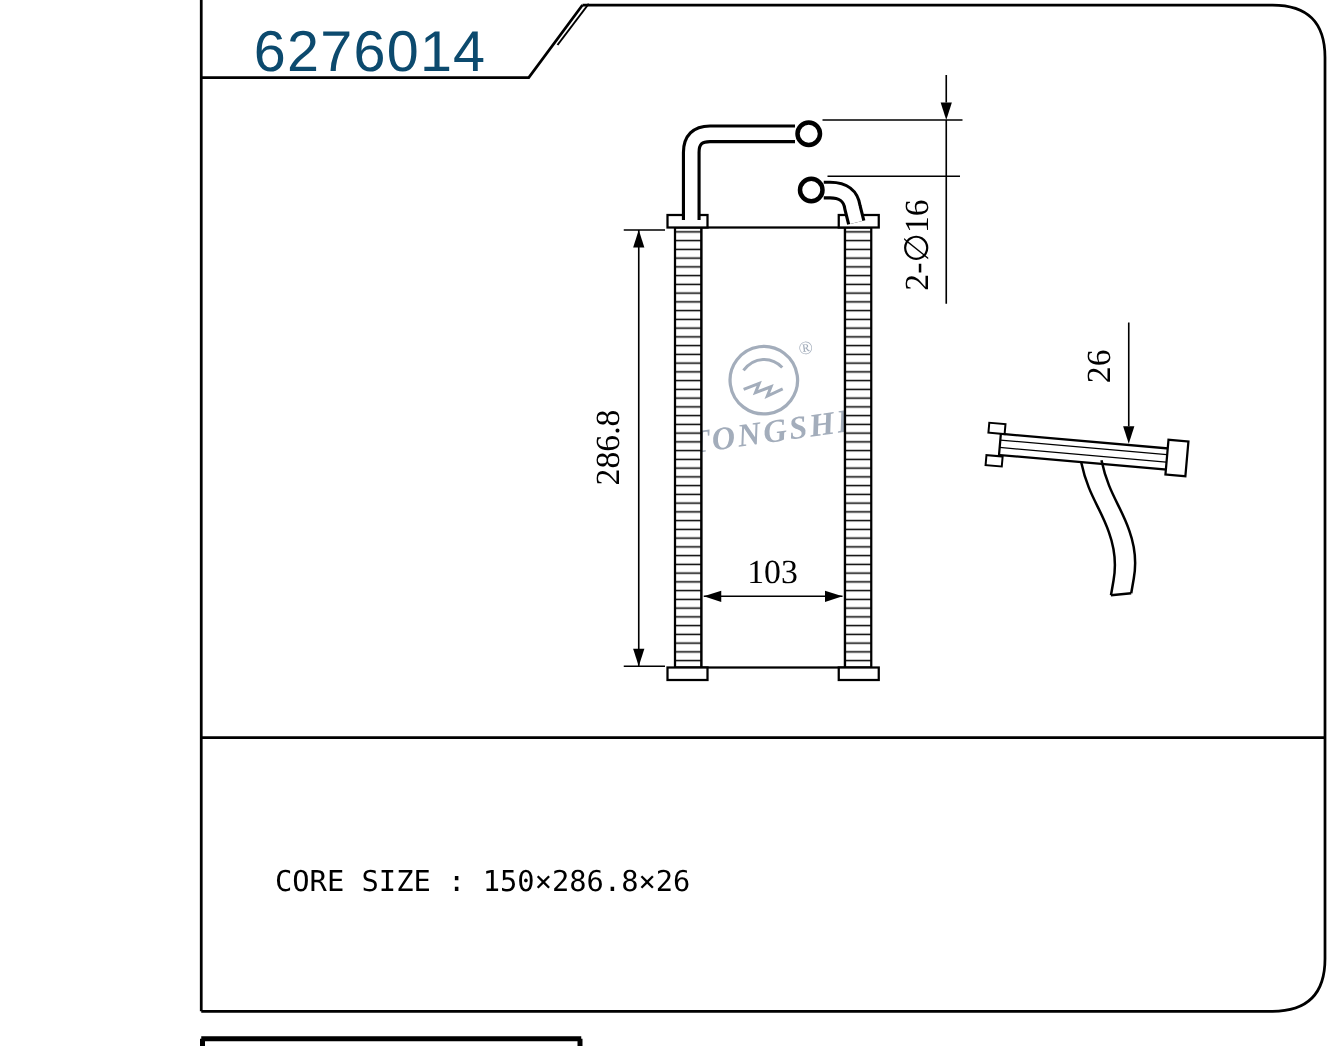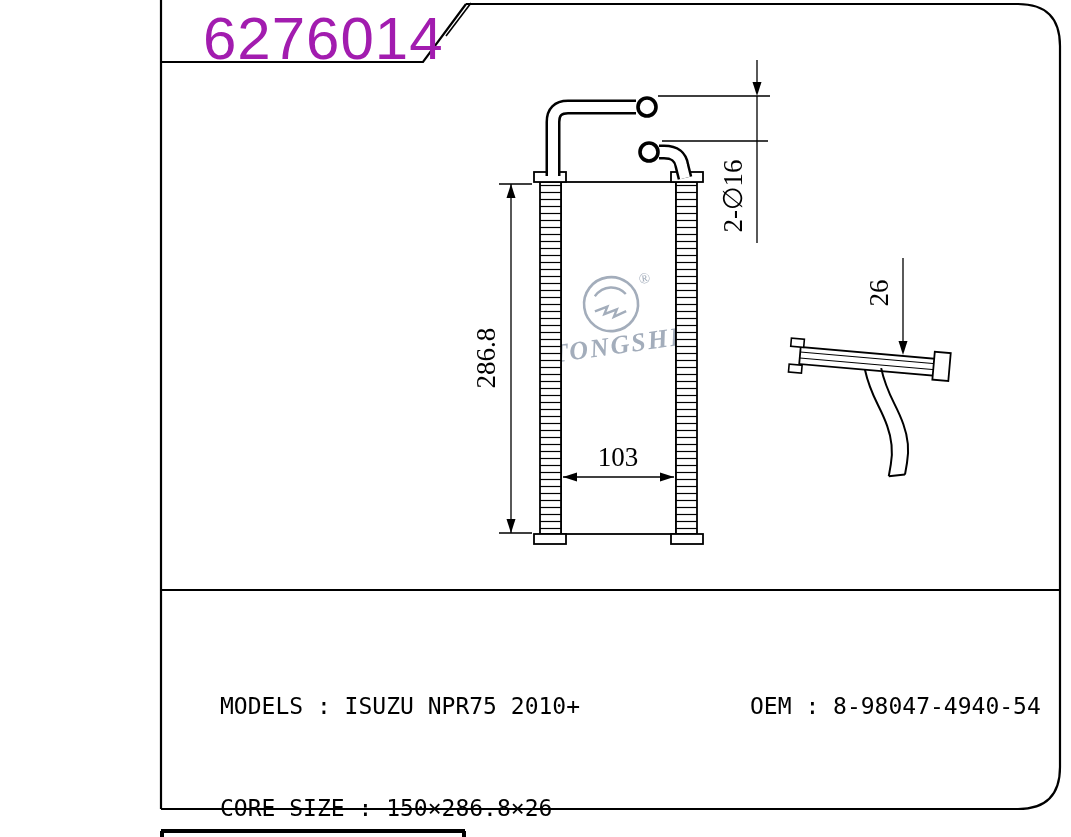--- a/index.html
+++ b/index.html
@@ -3,24 +3,24 @@
 <meta charset="utf-8">
 <style>
   html,body { margin:0; padding:0; background:#fff; }
   .screen {
     position:relative; width:1071px; height:837px;
     background:#fff; overflow:hidden;
     font-family:"DejaVu Sans Mono", monospace;
   }
   svg.layer { position:absolute; left:0; top:0; }
   .part-number {
-    position:absolute; left:203px; top:4px;
+    position:absolute; left:203px; top:14px;
     font-family:"Liberation Sans", sans-serif;
-    font-size:60px; font-weight:500; letter-spacing:1px;
-    color:#a21caf; white-space:pre;
+    font-size:46px; font-weight:500; letter-spacing:1px;
+    color:#0c4a6e; white-space:pre;
   }
   .specs {
     position:absolute; color:#000;
     font-family:"DejaVu Sans Mono", monospace;
     font-size:23px; line-height:34px; white-space:pre;
   }
   .specs-left  { left:220px; top:621px; }
   .specs-right { left:750px; top:621px; }
   .spec-line { height:34px; }
   .indent { padding-left:88px; }
@@ -141,25 +141,23 @@
     <g>
       <path d="M903,258 V341" stroke="#000" stroke-width="1.3" fill="none"></path>
       <polygon points="903,355 898.5,341 907.5,341" fill="#000"></polygon>
       <text class="dim" transform="translate(888,293) rotate(-90)" text-anchor="middle">26</text>
     </g>
   </svg>
 
   <div class="part-number">6276014</div>
 
   <div class="specs specs-left">
-    <div class="spec-line">MODELS : ISUZU NPR75 2010+</div>
     <div class="spec-line">CORE SIZE : 150×286.8×26</div>
     
     
   </div>
 
   <div class="specs specs-right">
-    <div class="spec-line">OEM : 8-98047-4940-54</div>
     
     
   </div>
 
 </div>
 
 </body></html>

